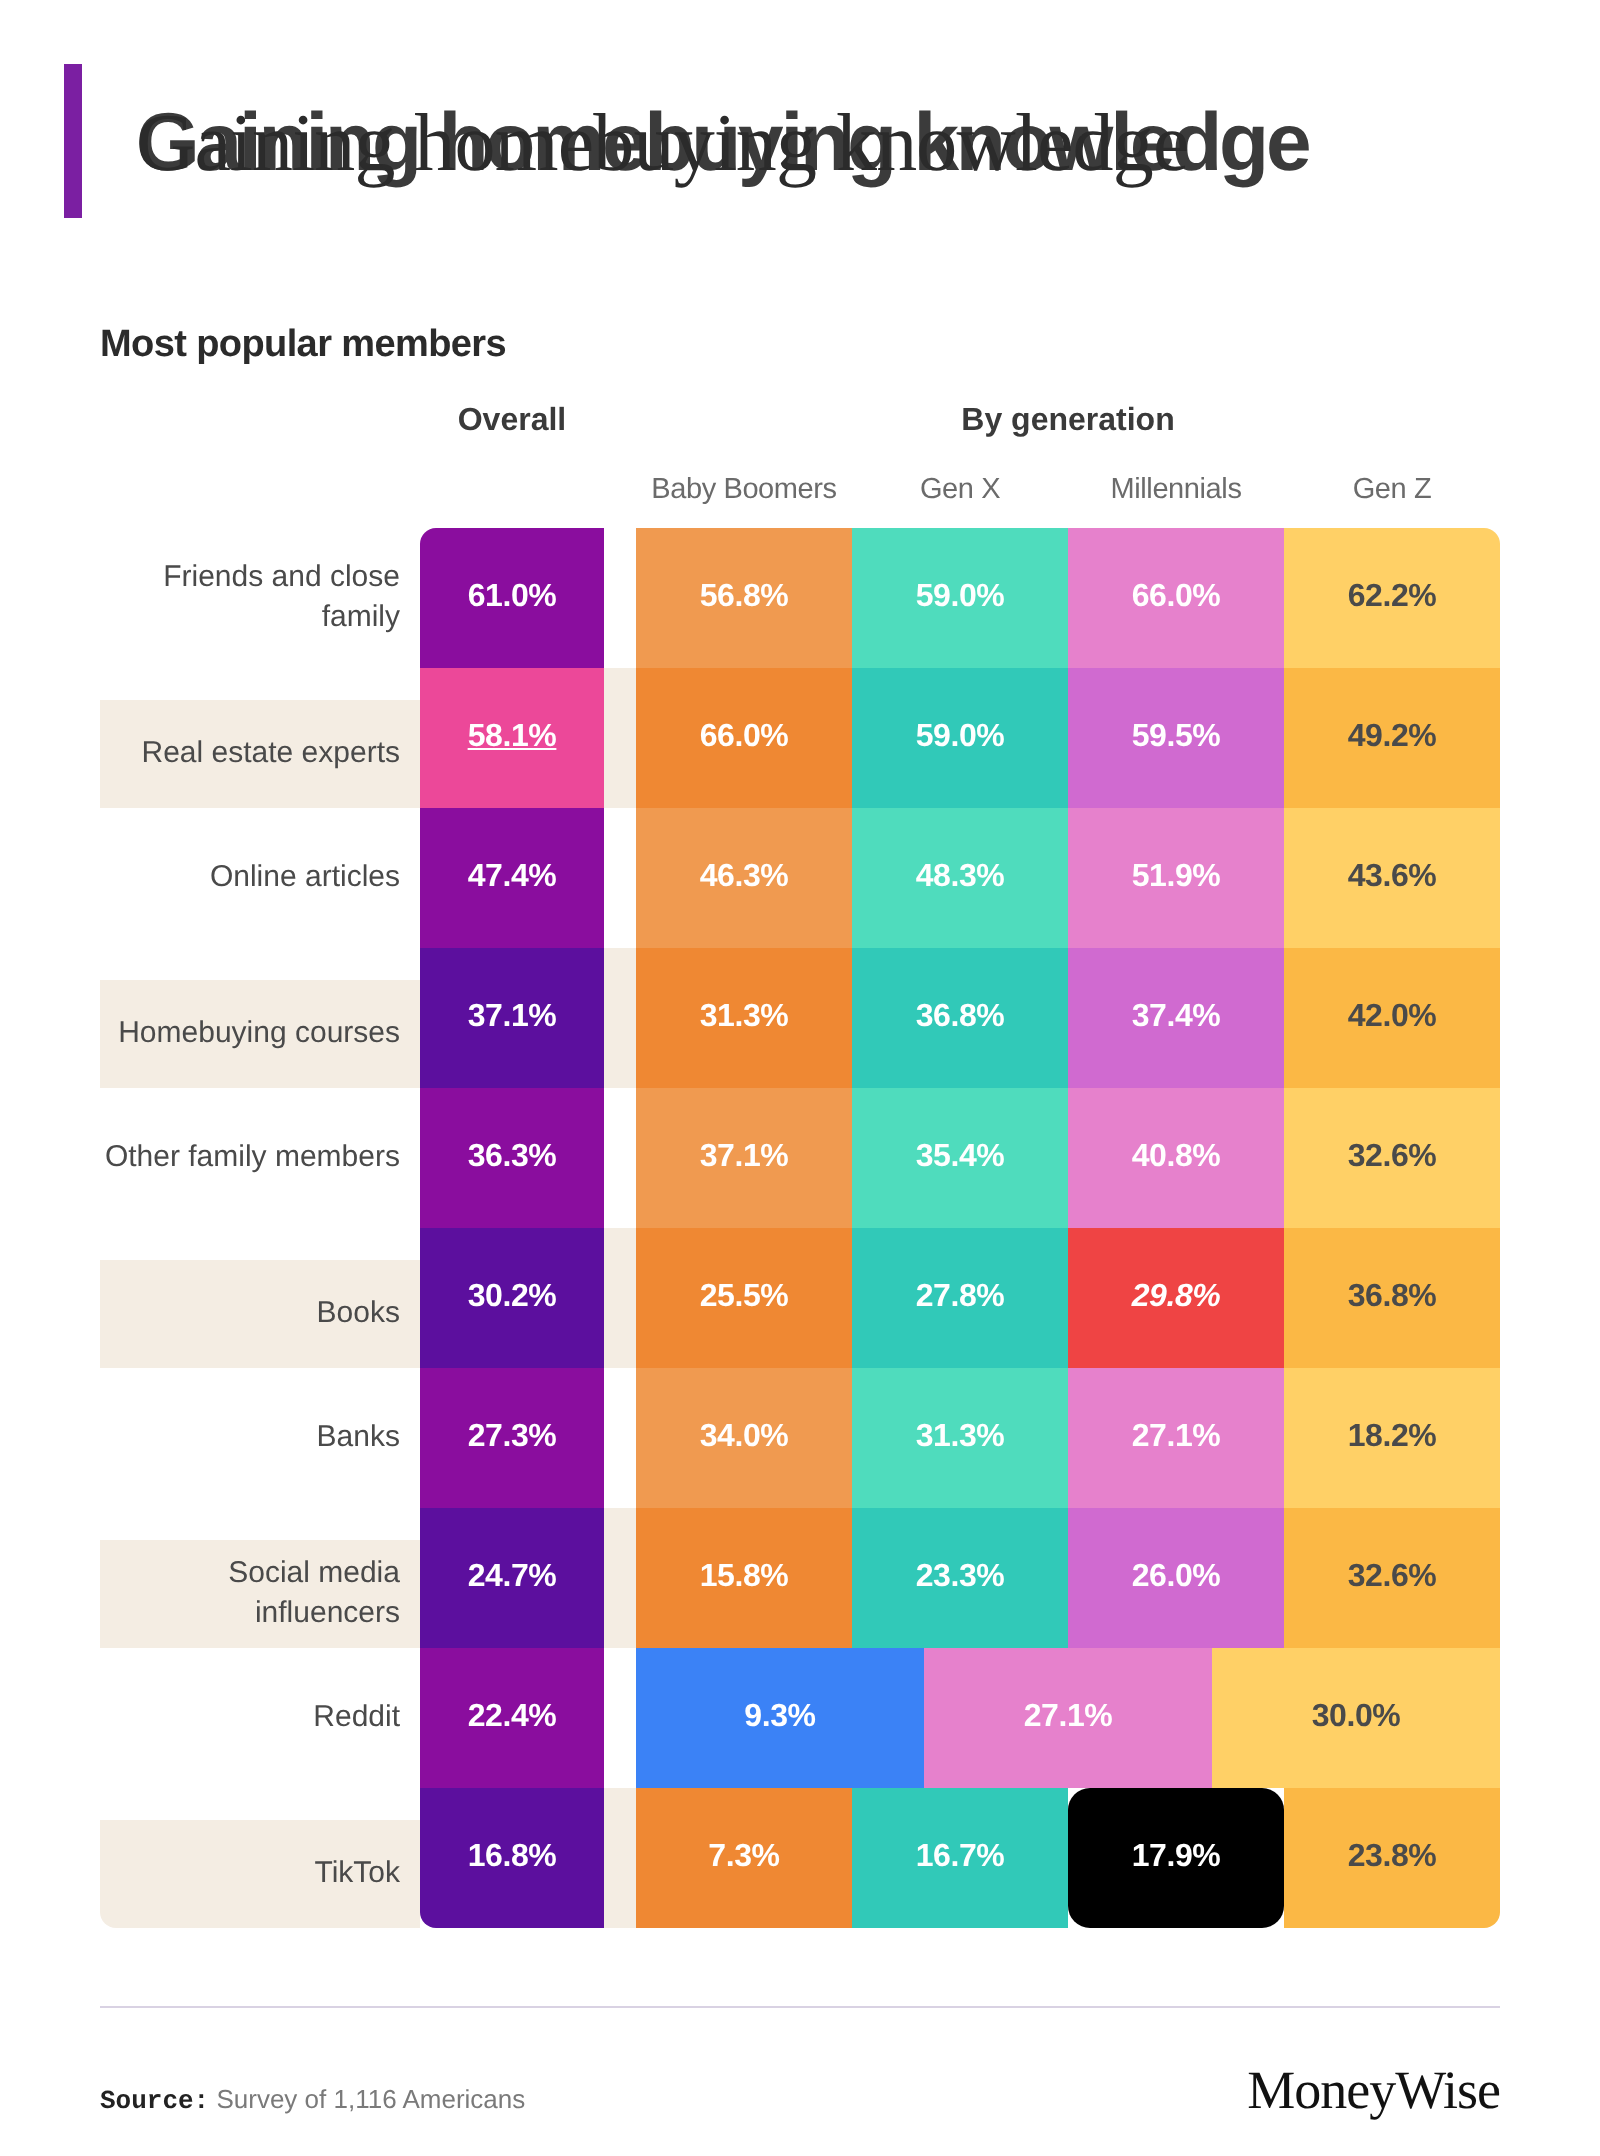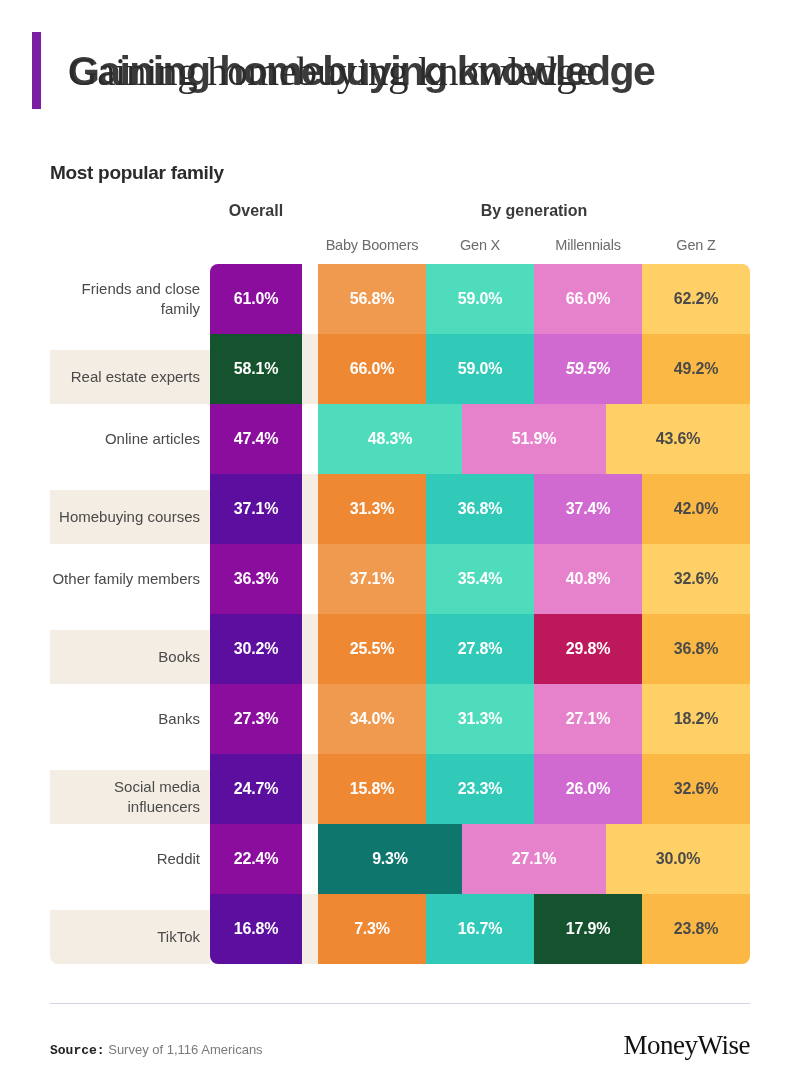--- a/index.html
+++ b/index.html
@@ -173,21 +173,21 @@
 <body>
 
 <div class="header">
   <div class="accent-bar"></div>
   <div class="title-wrap">
     <div class="title">Gaining homebuying knowledge</div>
     <div class="title-ghost">Gaining homebuying knowledge</div>
   </div>
 </div>
 
-<div class="subtitle">Most popular family</div>
+<div class="subtitle">Most popular members</div>
 
 <div class="table">
 
   <div class="grp-head">
     <div class="spacer-label"></div>
     <div class="grp-overall">Overall</div>
     <div class="grp-gap"></div>
     <div class="grp-gen">By generation</div>
   </div>
 
@@ -206,31 +206,32 @@
         <div class="label">Friends and close family</div>
         <div class="cell overall" style="background: rgb(138, 13, 158);">61.0%</div>
         <div class="gap"></div>
         <div class="cell" style="background: rgb(240, 154, 80);">56.8%</div>
         <div class="cell" style="background: rgb(79, 220, 189);">59.0%</div>
         <div class="cell" style="background: rgb(230, 129, 204);">66.0%</div>
         <div class="cell dark-text" style="background: rgb(255, 208, 102);">62.2%</div>
       </div>
       <div class="row band-even">
         <div class="label">Real estate experts</div>
-        <div class="cell overall" style="background: #14532d;">58.1%</div>
+        <div class="cell overall" style="background: #ec4899; text-decoration: underline;">58.1%</div>
         <div class="gap"></div>
         <div class="cell" style="background: rgb(239, 136, 51);">66.0%</div>
         <div class="cell" style="background: rgb(49, 201, 184);">59.0%</div>
-        <div class="cell" style="background: rgb(208, 106, 208); font-style: italic;">59.5%</div>
+        <div class="cell" style="background: rgb(208, 106, 208);">59.5%</div>
         <div class="cell dark-text" style="background: rgb(251, 184, 69);">49.2%</div>
       </div>
       <div class="row band-odd">
         <div class="label">Online articles</div>
         <div class="cell overall" style="background: rgb(138, 13, 158);">47.4%</div>
         <div class="gap"></div>
+        <div class="cell" style="background: rgb(240, 154, 80);">46.3%</div>
         <div class="cell" style="background: rgb(79, 220, 189);">48.3%</div>
         <div class="cell" style="background: rgb(230, 129, 204);">51.9%</div>
         <div class="cell dark-text" style="background: rgb(255, 208, 102);">43.6%</div>
       </div>
       <div class="row band-even">
         <div class="label">Homebuying courses</div>
         <div class="cell overall" style="background: rgb(92, 15, 158);">37.1%</div>
         <div class="gap"></div>
         <div class="cell" style="background: rgb(239, 136, 51);">31.3%</div>
         <div class="cell" style="background: rgb(49, 201, 184);">36.8%</div>
@@ -245,21 +246,21 @@
         <div class="cell" style="background: rgb(79, 220, 189);">35.4%</div>
         <div class="cell" style="background: rgb(230, 129, 204);">40.8%</div>
         <div class="cell dark-text" style="background: rgb(255, 208, 102);">32.6%</div>
       </div>
       <div class="row band-even">
         <div class="label">Books</div>
         <div class="cell overall" style="background: rgb(92, 15, 158);">30.2%</div>
         <div class="gap"></div>
         <div class="cell" style="background: rgb(239, 136, 51);">25.5%</div>
         <div class="cell" style="background: rgb(49, 201, 184);">27.8%</div>
-        <div class="cell" style="background: #be185d;">29.8%</div>
+        <div class="cell" style="background: #ef4444; font-style: italic;">29.8%</div>
         <div class="cell dark-text" style="background: rgb(251, 184, 69);">36.8%</div>
       </div>
       <div class="row band-odd">
         <div class="label">Banks</div>
         <div class="cell overall" style="background: rgb(138, 13, 158);">27.3%</div>
         <div class="gap"></div>
         <div class="cell" style="background: rgb(240, 154, 80);">34.0%</div>
         <div class="cell" style="background: rgb(79, 220, 189);">31.3%</div>
         <div class="cell" style="background: rgb(230, 129, 204);">27.1%</div>
         <div class="cell dark-text" style="background: rgb(255, 208, 102);">18.2%</div>
@@ -270,31 +271,31 @@
         <div class="gap"></div>
         <div class="cell" style="background: rgb(239, 136, 51);">15.8%</div>
         <div class="cell" style="background: rgb(49, 201, 184);">23.3%</div>
         <div class="cell" style="background: rgb(208, 106, 208);">26.0%</div>
         <div class="cell dark-text" style="background: rgb(251, 184, 69);">32.6%</div>
       </div>
       <div class="row band-odd">
         <div class="label">Reddit</div>
         <div class="cell overall" style="background: rgb(138, 13, 158);">22.4%</div>
         <div class="gap"></div>
-        <div class="cell" style="background: #0f766e;">9.3%</div>
+        <div class="cell" style="background: #3b82f6;">9.3%</div>
         <div class="cell" style="background: rgb(230, 129, 204);">27.1%</div>
         <div class="cell dark-text" style="background: rgb(255, 208, 102);">30.0%</div>
       </div>
       <div class="row band-even">
         <div class="label">TikTok</div>
         <div class="cell overall" style="background: rgb(92, 15, 158);">16.8%</div>
         <div class="gap"></div>
         <div class="cell" style="background: rgb(239, 136, 51);">7.3%</div>
         <div class="cell" style="background: rgb(49, 201, 184);">16.7%</div>
-        <div class="cell" style="background: #14532d;">17.9%</div>
+        <div class="cell" style="background: #000000; border-radius: 11px;">17.9%</div>
         <div class="cell dark-text" style="background: rgb(251, 184, 69);">23.8%</div>
       </div>
     </div>
 </div>
 
 <div class="footer-rule"></div>
 <div class="footer">
   <div class="source">
     <b>Source:</b><span> Survey of 1,116 Americans</span>
   </div>

